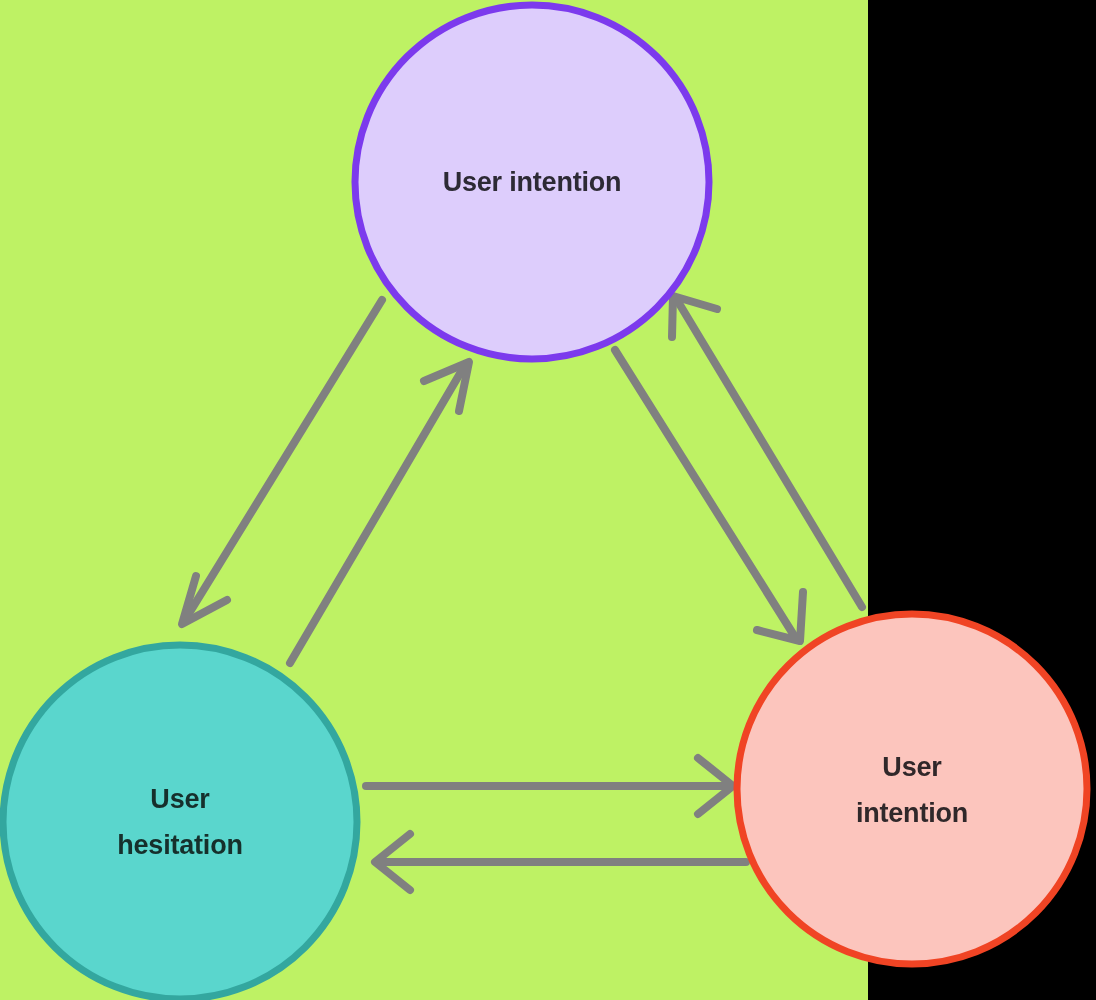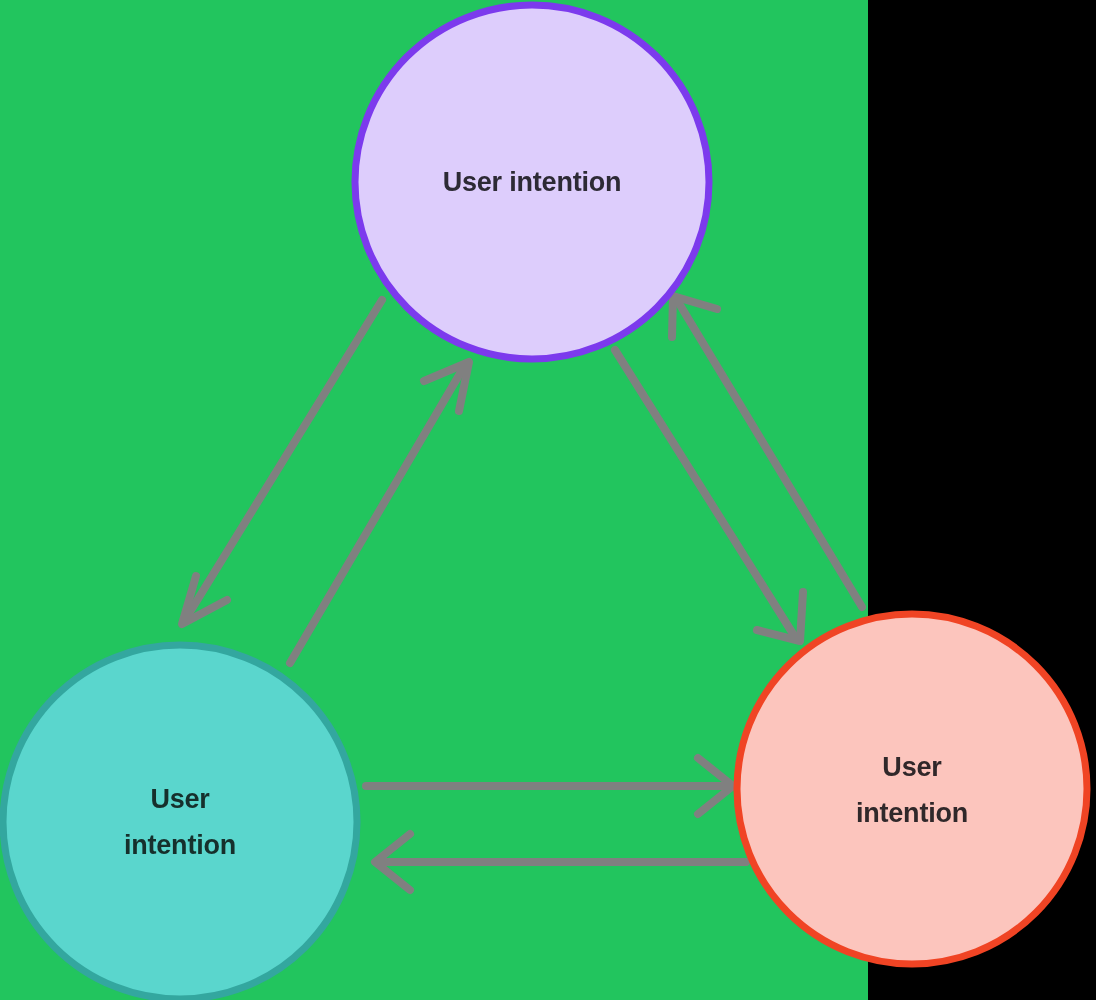--- a/index.html
+++ b/index.html
@@ -11,21 +11,21 @@
   body {
     width: 1096px;
     height: 1000px;
     overflow: hidden;
     font-family: "Liberation Sans", "DejaVu Sans", sans-serif;
   }
   #diagram-root {
     position: relative;
     width: 868px;
     height: 1000px;
-    background: #22c55e;
+    background: #bef264;
   }
   #diagram-svg {
     position: absolute;
     top: 0;
     left: 0;
     width: 1096px;
     height: 1000px;
     display: block;
   }
   .node-label {
@@ -100,17 +100,17 @@
 
       <circle cx="180" cy="822" r="177" fill="#5ad6cd" stroke="#33a79f" stroke-width="7"></circle>
 
       <circle cx="912" cy="789" r="175" fill="#fcc5bd" stroke="#f04424" stroke-width="7"></circle>
     </g>
   </svg>
 
   <div class="node-label" id="label-user-intention">User intention</div>
 
   <div class="node-label" id="label-user-knowledge">User
-intention</div>
+hesitation</div>
 
   <div class="node-label" id="label-user-hesitation">User intention</div>
 
 </div>
 
 </body></html>

